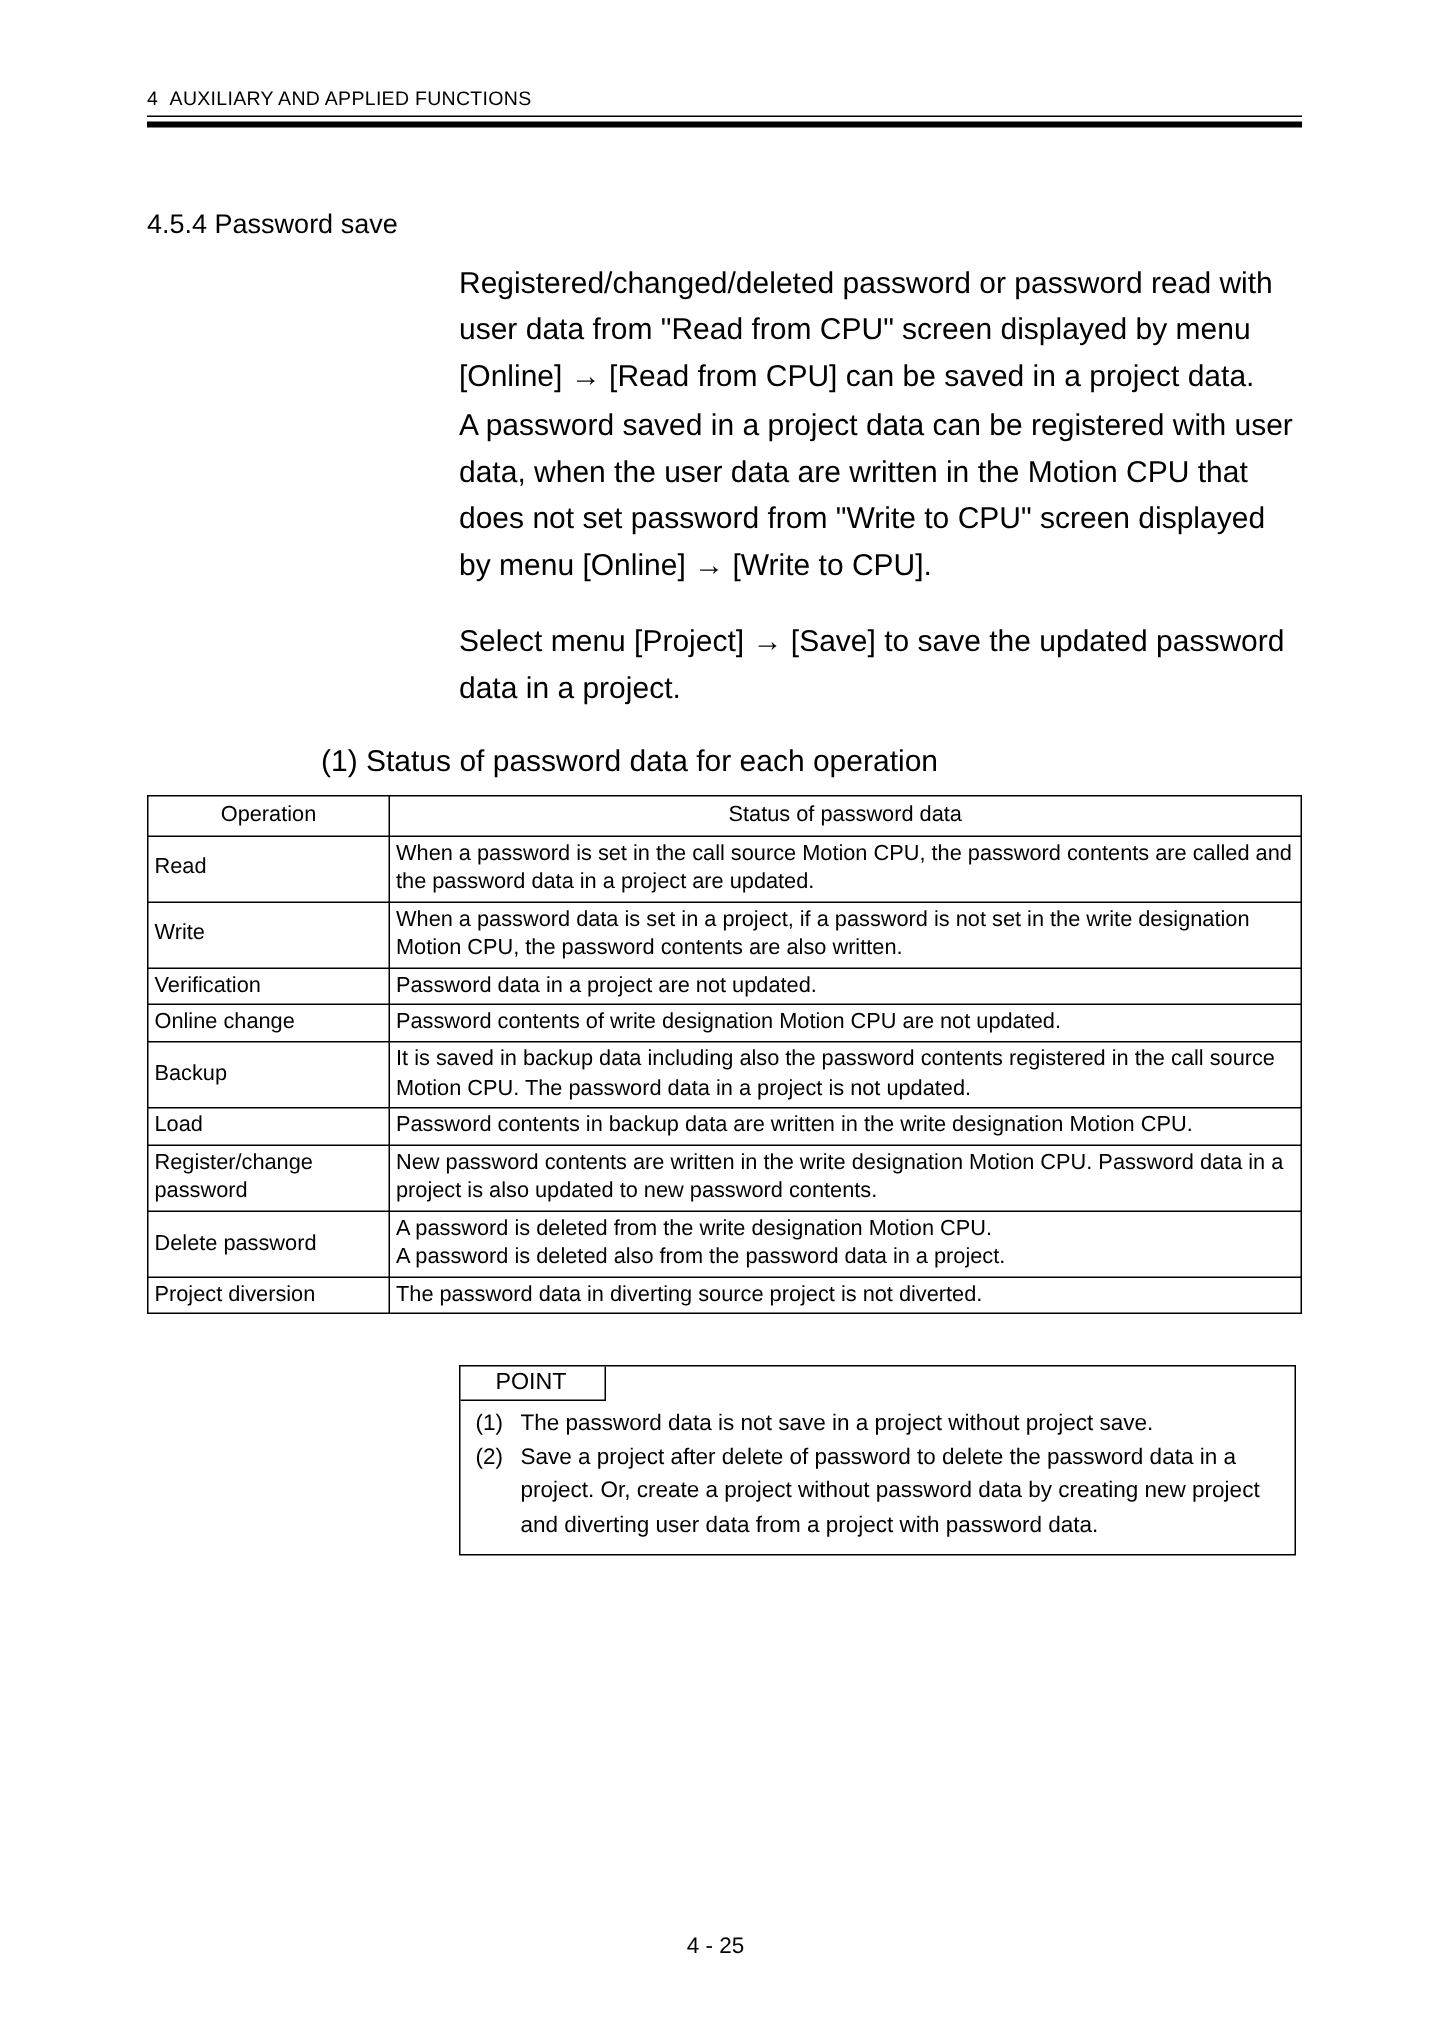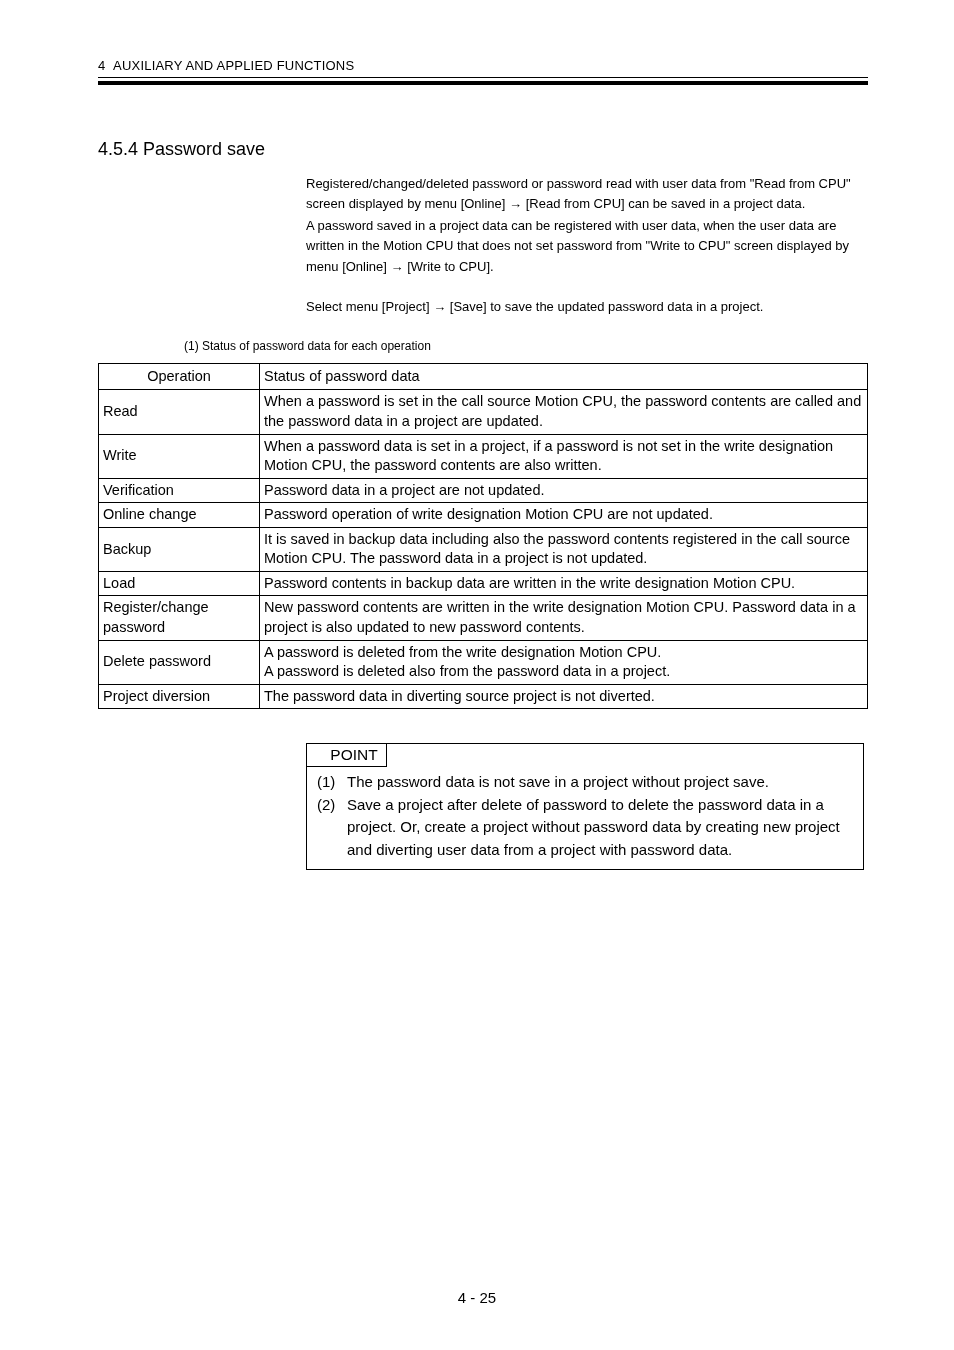--- a/index.html
+++ b/index.html
@@ -35,31 +35,31 @@
   }
   .section-title {
     font-size: 18px;
     margin-top: 54px;
     margin-bottom: 14px;
   }
   .body-block {
     margin-left: 208px;
     margin-right: 4px;
     line-height: 1.55;
-    font-size: 13px;
+    font-size: 20px;
   }
   .body-block p {
     margin: 0 0 2px 0;
   }
   .body-block p + p.gap {
     margin-top: 20px;
   }
   .subhead {
-    font-size: 12px;
-    margin-left: 86px;
+    font-size: 20px;
+    margin-left: 116px;
     margin-top: 22px;
     margin-bottom: 10px;
   }
   table.pwd-table {
     border-collapse: collapse;
     width: 100%;
     margin-top: 2px;
     font-size: 14.5px;
   }
   table.pwd-table th,
@@ -72,41 +72,42 @@
   }
   table.pwd-table th.op {
     width: 152px;
     font-weight: normal;
     text-align: center;
     padding-top: 3px;
     padding-bottom: 0;
   }
   table.pwd-table th.st {
     font-weight: normal;
+    text-align: center;
     padding-top: 3px;
     padding-bottom: 3px;
   }
   table.pwd-table td.op-cell {
     vertical-align: middle;
   }
   .point-box {
     margin-left: 208px;
     margin-right: 4px;
     margin-top: 34px;
     border: 1px solid #000;
     padding: 0;
   }
   .point-tab-row {
     display: flex;
     align-items: stretch;
   }
   .point-tab {
     border-right: 1px solid #000;
     border-bottom: 1px solid #000;
-    padding: 2px 3px 2px 18px;
+    padding: 2px 20px 2px 18px;
     font-size: 15.5px;
     min-width: 58px;
     text-align: center;
   }
   .point-content {
     padding: 4px 10px 8px 10px;
     font-size: 15px;
     line-height: 1.5;
   }
   .point-content .pi {
@@ -167,21 +168,21 @@
       <tr>
         <td class="op-cell">Write</td>
         <td>When a password data is set in a project, if a password is not set in the write designation Motion CPU, the password contents are also written.</td>
       </tr>
       <tr>
         <td class="op-cell">Verification</td>
         <td>Password data in a project are not updated.</td>
       </tr>
       <tr>
         <td class="op-cell">Online change</td>
-        <td>Password operation of write designation Motion CPU are not updated.</td>
+        <td>Password contents of write designation Motion CPU are not updated.</td>
       </tr>
       <tr>
         <td class="op-cell">Backup</td>
         <td>It is saved in backup data including also the password contents registered in the call source Motion CPU. The password data in a project is not updated.</td>
       </tr>
       <tr>
         <td class="op-cell">Load</td>
         <td>Password contents in backup data are written in the write designation Motion CPU.</td>
       </tr>
       <tr>

